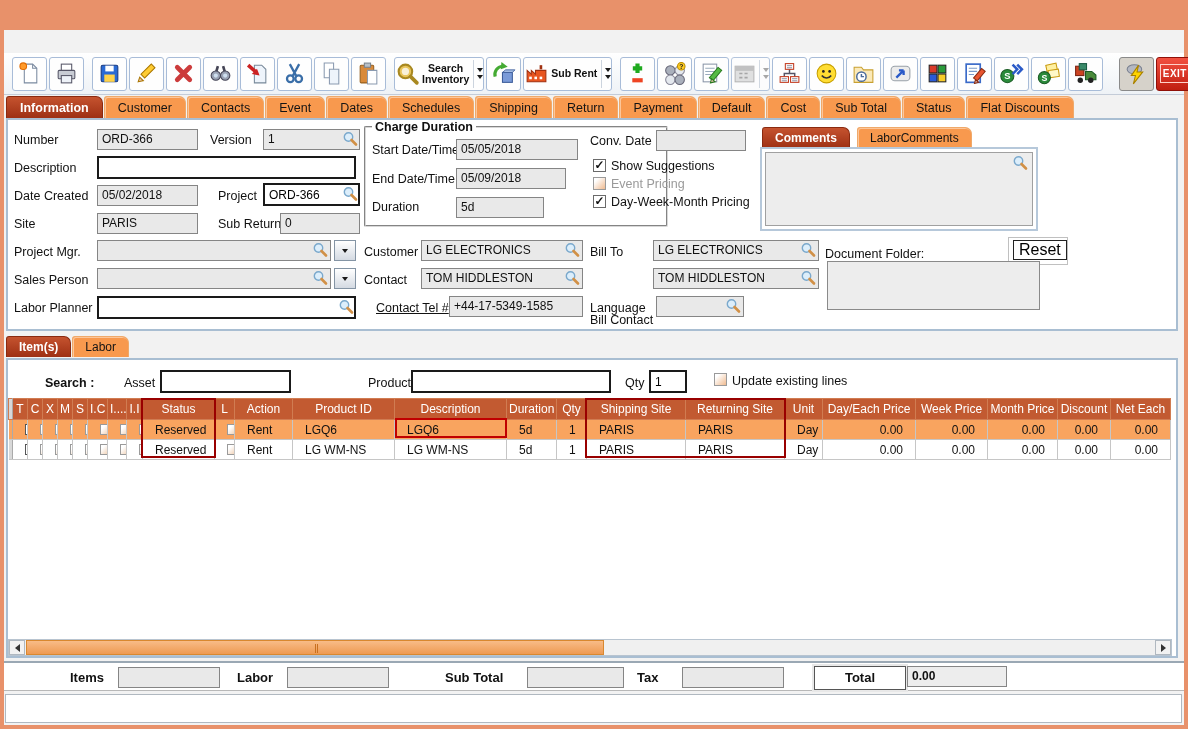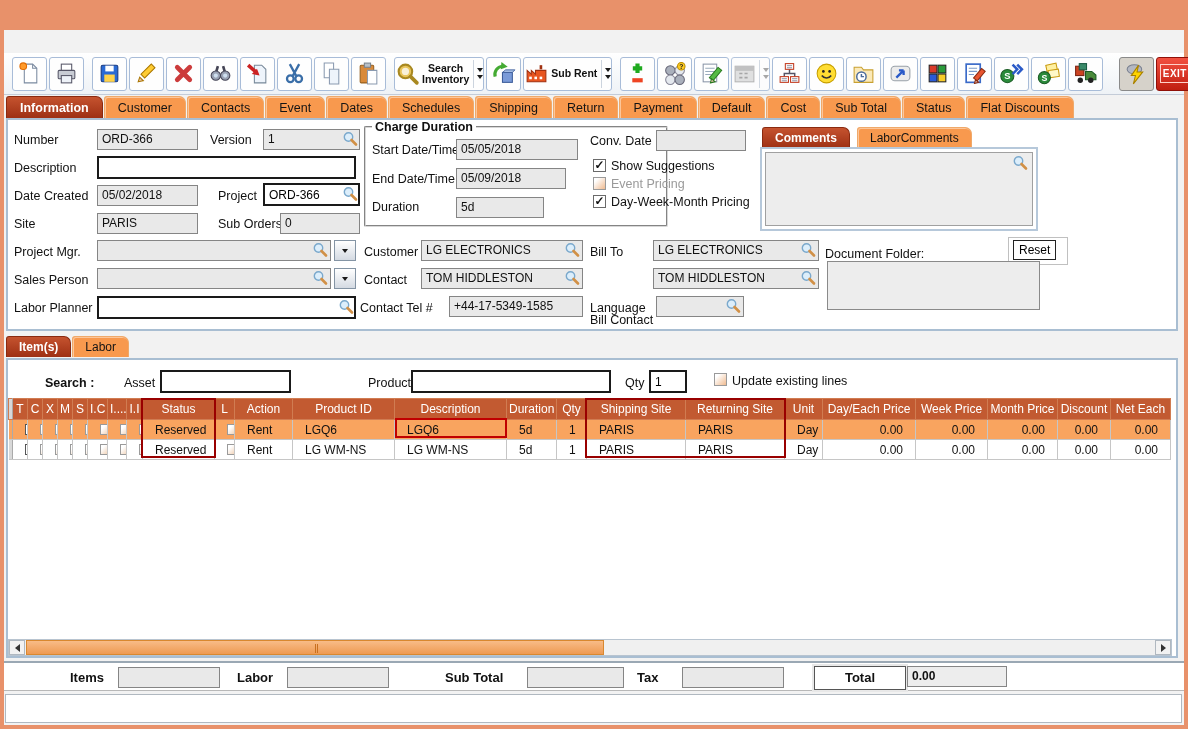--- a/index.html
+++ b/index.html
@@ -328,21 +328,21 @@
       <div class="fld" style="left:89px;top:65px;width:101px;">05/02/2018</div>
       <span class="flabel" style="left:210px;top:69px;">Project</span>
       <input class="fld edit" style="left: 255px; top: 63px; width: 97px; padding-right: 18px;" value="ORD-366">
       <span class="mag" style="left:334px;top:66px;"><svg viewBox="0 0 16 16">
             <circle cx="6.5" cy="6" r="4.2" fill="#dceefb" stroke="#7aa8cc" stroke-width="1.4"></circle>
             <path d="M9.5 9 L14 13.5" stroke="#d19046" stroke-width="2.6" stroke-linecap="round"></path>
           </svg></span>
 
       <span class="flabel" style="left:6px;top:97px;">Site</span>
       <div class="fld" style="left:89px;top:93px;width:101px;">PARIS</div>
-      <span class="flabel" style="left:210px;top:97px;">Sub Orders</span>
+      <span class="flabel" style="left:210px;top:97px;">Sub Return</span>
       <div class="fld" style="left:272px;top:93px;width:80px;">0</div>
 
       <span class="flabel" style="left:6px;top:125px;">Project Mgr.</span>
       <div class="fld" style="left:89px;top:120px;width:234px;"></div>
       <span class="mag" style="left:304px;top:122px;"><svg viewBox="0 0 16 16">
             <circle cx="6.5" cy="6" r="4.2" fill="#dceefb" stroke="#7aa8cc" stroke-width="1.4"></circle>
             <path d="M9.5 9 L14 13.5" stroke="#d19046" stroke-width="2.6" stroke-linecap="round"></path>
           </svg></span>
       <span class="combo" style="left:326px;top:120px;">
           <span class="tri-d"></span>
@@ -402,41 +402,41 @@
             <circle cx="6.5" cy="6" r="4.2" fill="#dceefb" stroke="#7aa8cc" stroke-width="1.4"></circle>
             <path d="M9.5 9 L14 13.5" stroke="#d19046" stroke-width="2.6" stroke-linecap="round"></path>
           </svg></span>
       <span class="flabel" style="left:582px;top:153px;margin-top:40px;">Bill Contact</span>
       <div class="fld" style="left:645px;top:148px;width:166px;padding-right:18px;">TOM HIDDLESTON</div>
       <span class="mag" style="left:792px;top:150px;"><svg viewBox="0 0 16 16">
             <circle cx="6.5" cy="6" r="4.2" fill="#dceefb" stroke="#7aa8cc" stroke-width="1.4"></circle>
             <path d="M9.5 9 L14 13.5" stroke="#d19046" stroke-width="2.6" stroke-linecap="round"></path>
           </svg></span>
 
-      <span class="flabel" style="left:352px;top:181px;">Contact Tel #</span>
+      <span class="flabel" style="left:368px;top:181px;text-decoration:underline;">Contact Tel #</span>
       <div class="fld" style="left:441px;top:176px;width:134px;">+44-17-5349-1585</div>
       <span class="flabel" style="left:582px;top:181px;">Language</span>
       <div class="fld" style="left:648px;top:176px;width:88px;padding-right:18px;"></div>
       <span class="mag" style="left:717px;top:178px;"><svg viewBox="0 0 16 16">
             <circle cx="6.5" cy="6" r="4.2" fill="#dceefb" stroke="#7aa8cc" stroke-width="1.4"></circle>
             <path d="M9.5 9 L14 13.5" stroke="#d19046" stroke-width="2.6" stroke-linecap="round"></path>
           </svg></span>
 
       <span class="subtab active" style="position:absolute;left:754px;top:7px;">Comments</span>
       <span class="subtab" style="position:absolute;left:849px;top:7px;">LaborComments</span>
       <div style="position:absolute;left:752px;top:27px;width:278px;height:84px;border:2px solid #b6c8da;background:#fff;box-sizing:border-box;">
         <div style="position:absolute;left:3px;top:3px;right:3px;bottom:3px;background:#ededed;border:1px solid #a0a0a0;"></div>
         <span class="mag" style="right:8px;top:6px;"><svg viewBox="0 0 16 16">
               <circle cx="6.5" cy="6" r="4.2" fill="#dceefb" stroke="#7aa8cc" stroke-width="1.4"></circle>
               <path d="M9.5 9 L14 13.5" stroke="#d19046" stroke-width="2.6" stroke-linecap="round"></path>
             </svg></span>
       </div>
       <span class="flabel" style="left:817px;top:127px;">Document Folder:</span>
       <div style="position:absolute;left:1000px;top:117px;width:58px;height:26px;border:1px solid #c0c0c0;background:#fff;">
-        <button style="position:absolute;left:4px;top:2px;height:20px;border:1px solid #222;background:#fff;font-size:12px;font-family:'Liberation Sans',sans-serif;padding:0 5px;">Reset</button>
+        <button style="position:absolute;left:4px;top:2px;height:20px;border:1px solid #222;background:#fff;font-size:16px;font-family:'Liberation Sans',sans-serif;padding:0 5px;">Reset</button>
       </div>
       <div style="position:absolute;left:819px;top:141px;width:213px;height:49px;background:#ededed;border:1px solid #8a8a8a;box-sizing:border-box;"></div>
     </div>
 
     <div style="position:absolute;left:2px;top:306px;height:22px;">
       <span class="subtab active">Item(s)</span><span class="subtab">Labor</span>
     </div>
 
     <div class="panel" style="left:2px;top:328px;width:1172px;height:300px;">
 

